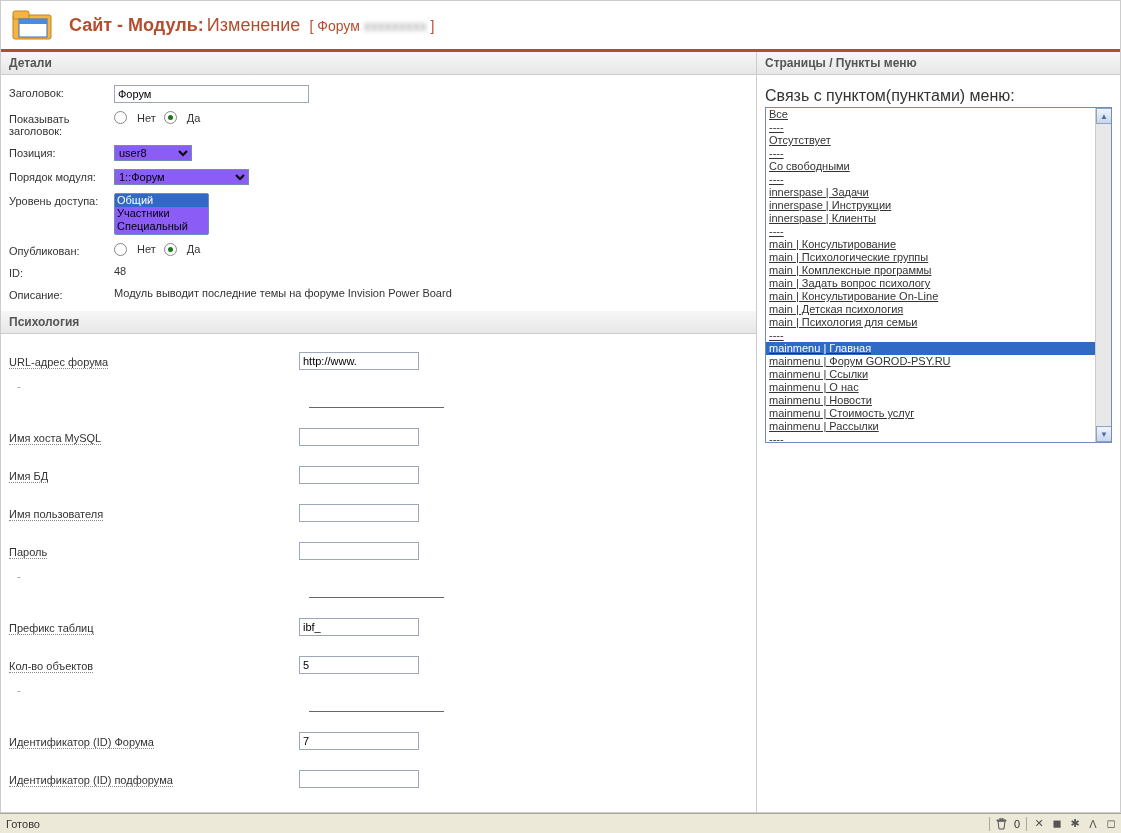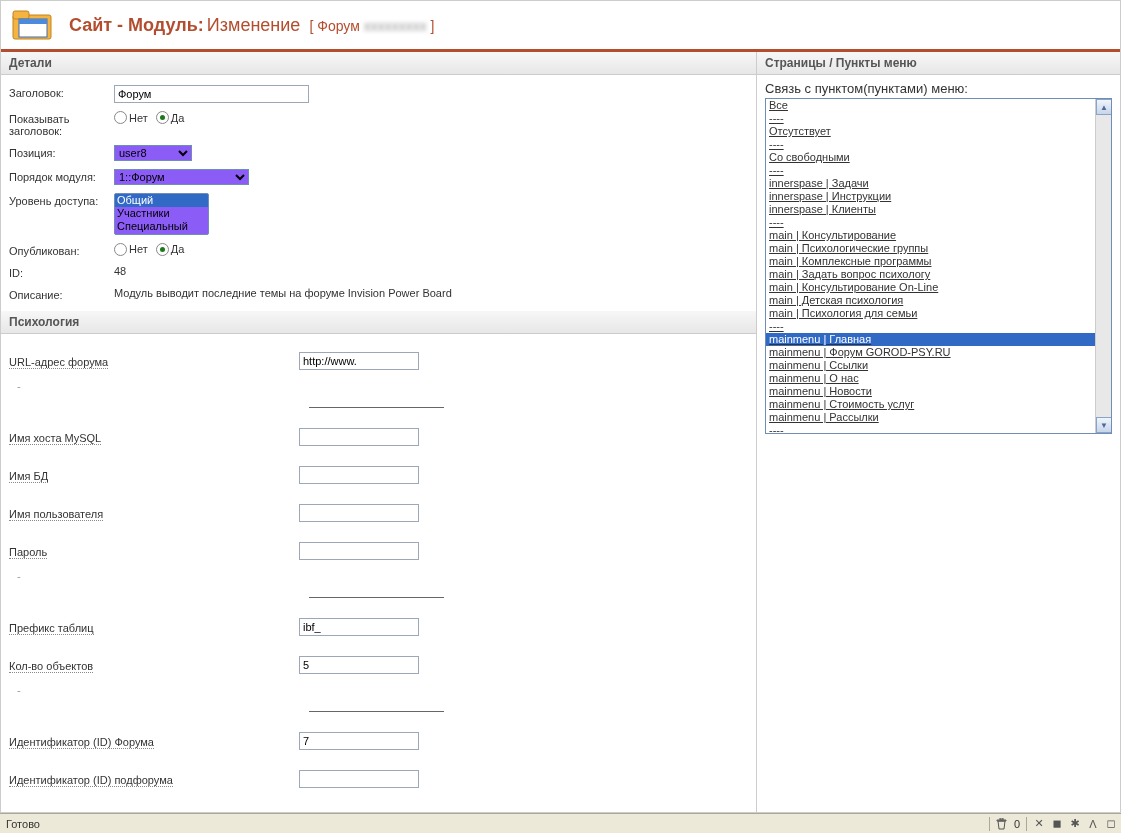--- a/index.html
+++ b/index.html
@@ -91,21 +91,21 @@
 .select-small { width: 78px; }
 .select-med { width: 135px; }
 .listbox {
   width: 95px;
   border: 1px solid #6f8db6;
   font-size: 11px;
 }
 .listbox option { padding: 0 2px; }
 .listbox option.selected { background: #316ac5; color: #fff; }
 .radio-group { display: flex; align-items: center; gap: 8px; }
-.radio-item { display: flex; align-items: center; gap: 2px; text-align: right; }
+.radio-item { display: flex; align-items: center; gap: 10px; text-align: right; }
 .radio-circle {
   width: 13px; height: 13px; border-radius: 50%;
   border: 1px solid #888; background: #fff;
   display: flex; align-items: center; justify-content: center;
 }
 .radio-circle.checked::after {
   content: ''; width: 5px; height: 5px; border-radius: 50%;
   background: #1a7a1a;
 }
 .params-table {
@@ -135,22 +135,22 @@
   margin-left: 300px;
   width: 135px;
   border-bottom: 1px solid #666;
 }
 .param-dash {
   color: #999;
   height: 18px;
   padding-left: 8px;
 }
 .menu-prompt {
-  font-size: 13px;
-  padding: 6px 8px 2px 8px;
+  font-size: 16px;
+  padding: 12px 8px 2px 8px;
   color: #333;
 }
 .menu-list-wrapper {
   margin: 0 8px 8px 8px;
   border: 1px solid #6f8db6;
   background: #fff;
   height: 336px;
   position: relative;
   overflow: hidden;
   text-decoration: underline;

